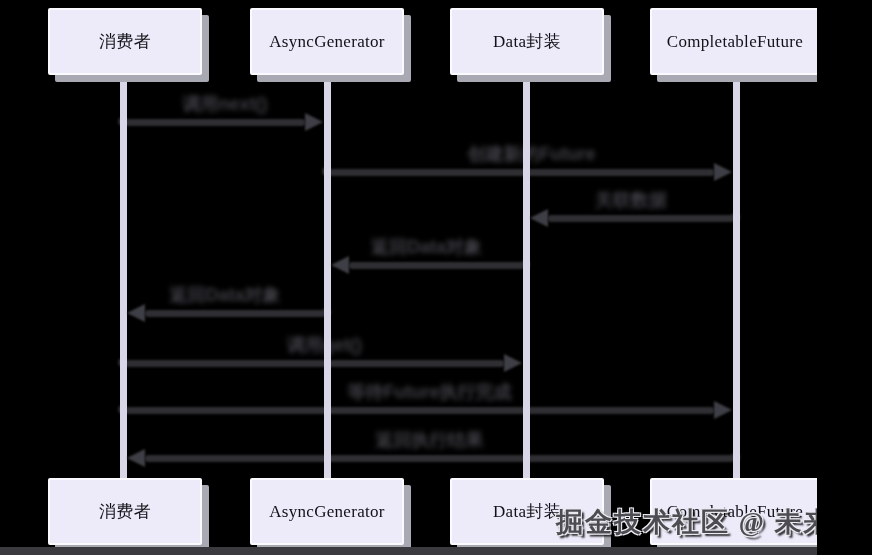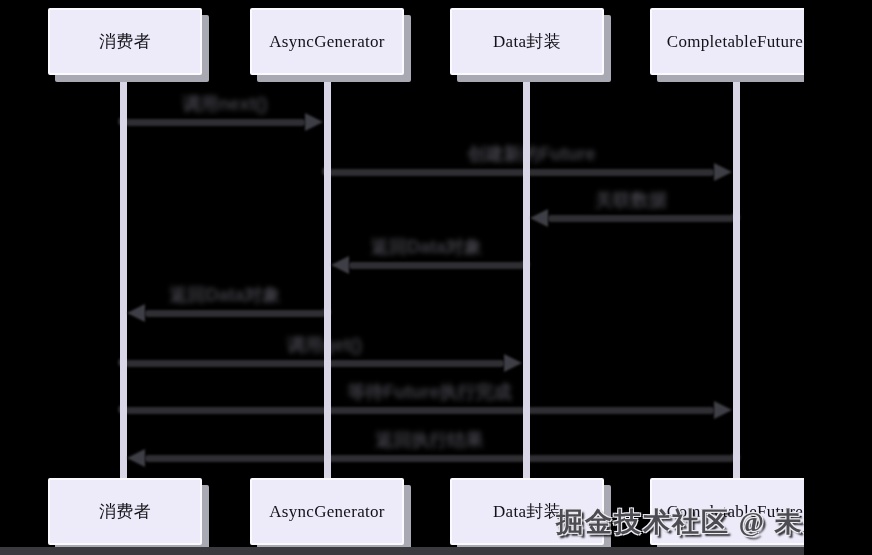--- a/index.html
+++ b/index.html
@@ -2,20 +2,21 @@
 <html><head>
 <meta charset="utf-8">
 <style>
   html,body{margin:0;padding:0;background:#000;}
   #stage{
     position:relative;
     width:804px;height:555px;
     overflow:hidden;
     background:#000;
     font-family:"Liberation Serif","DejaVu Serif",serif;
+    padding-left:13px;
   }
   .actor-box{
     position:absolute;
     height:63px;
     background:var(--box-fill,#EDEBFA);
     border:2px solid var(--box-border,#FBFAFF);
     box-shadow:7px 7px 0 0 var(--box-shadow,#A9A9B3);
     display:flex;align-items:center;justify-content:center;
     border-radius:2px;
     z-index:5;

